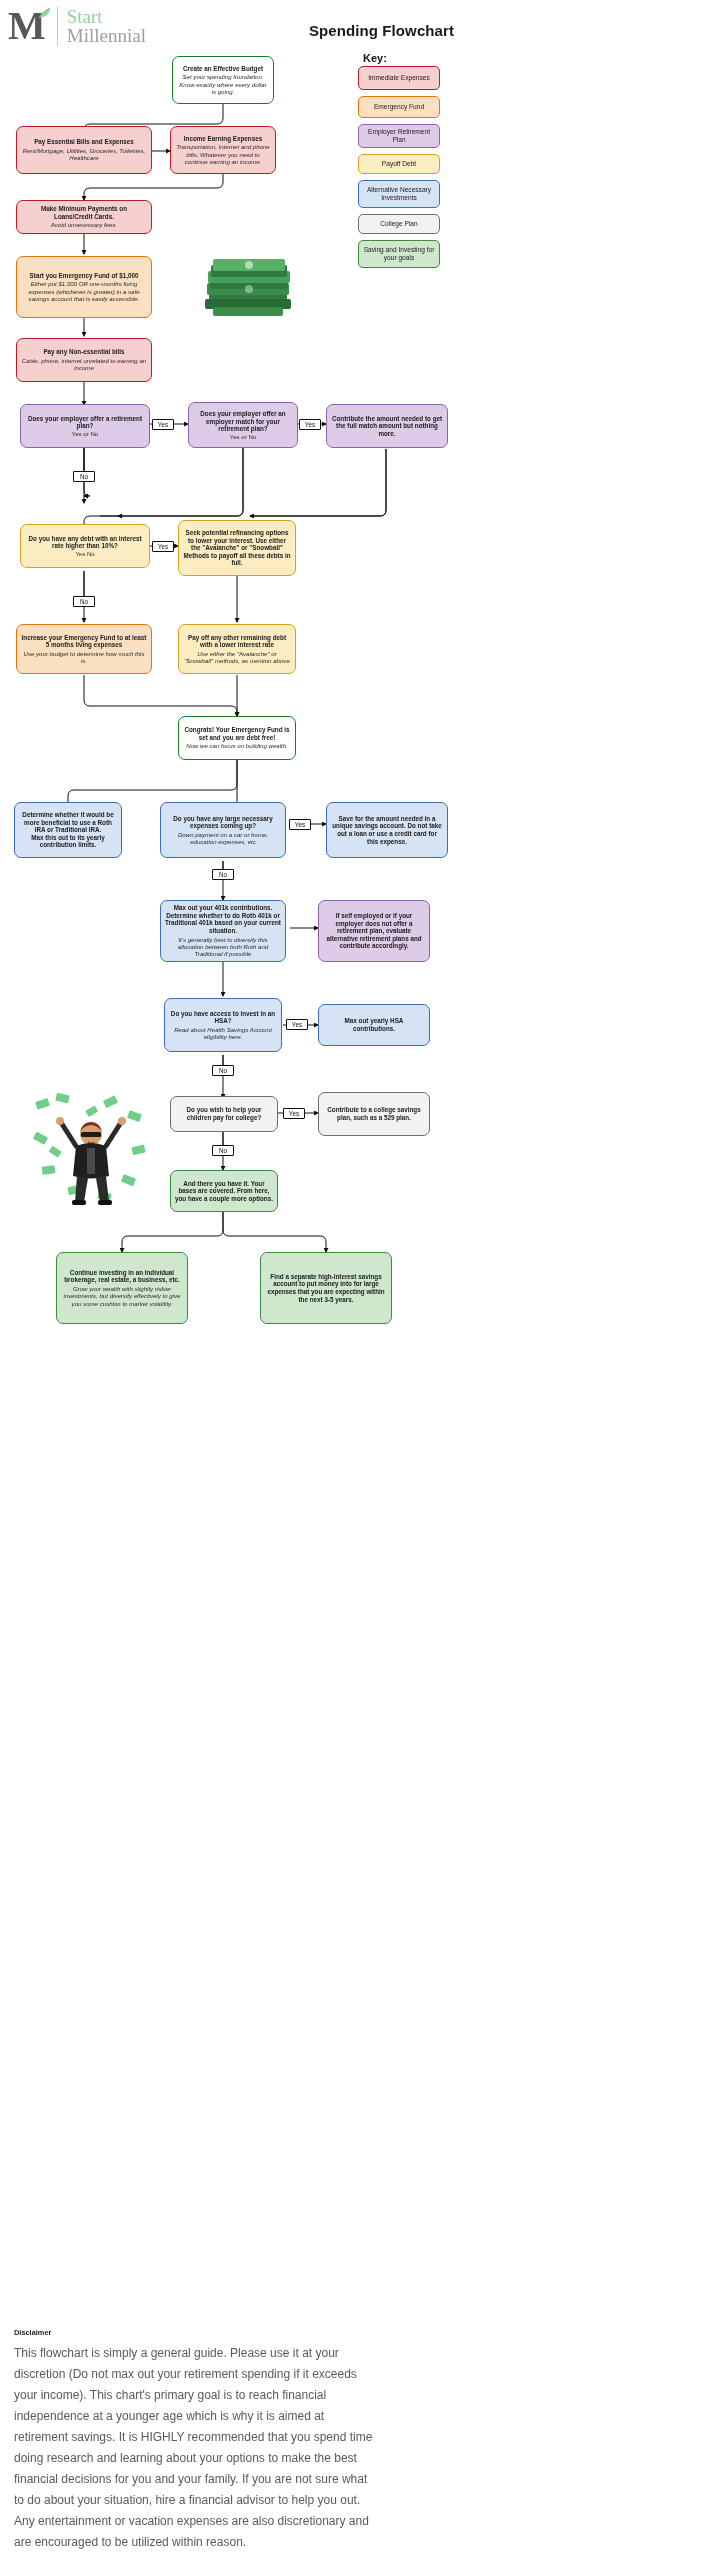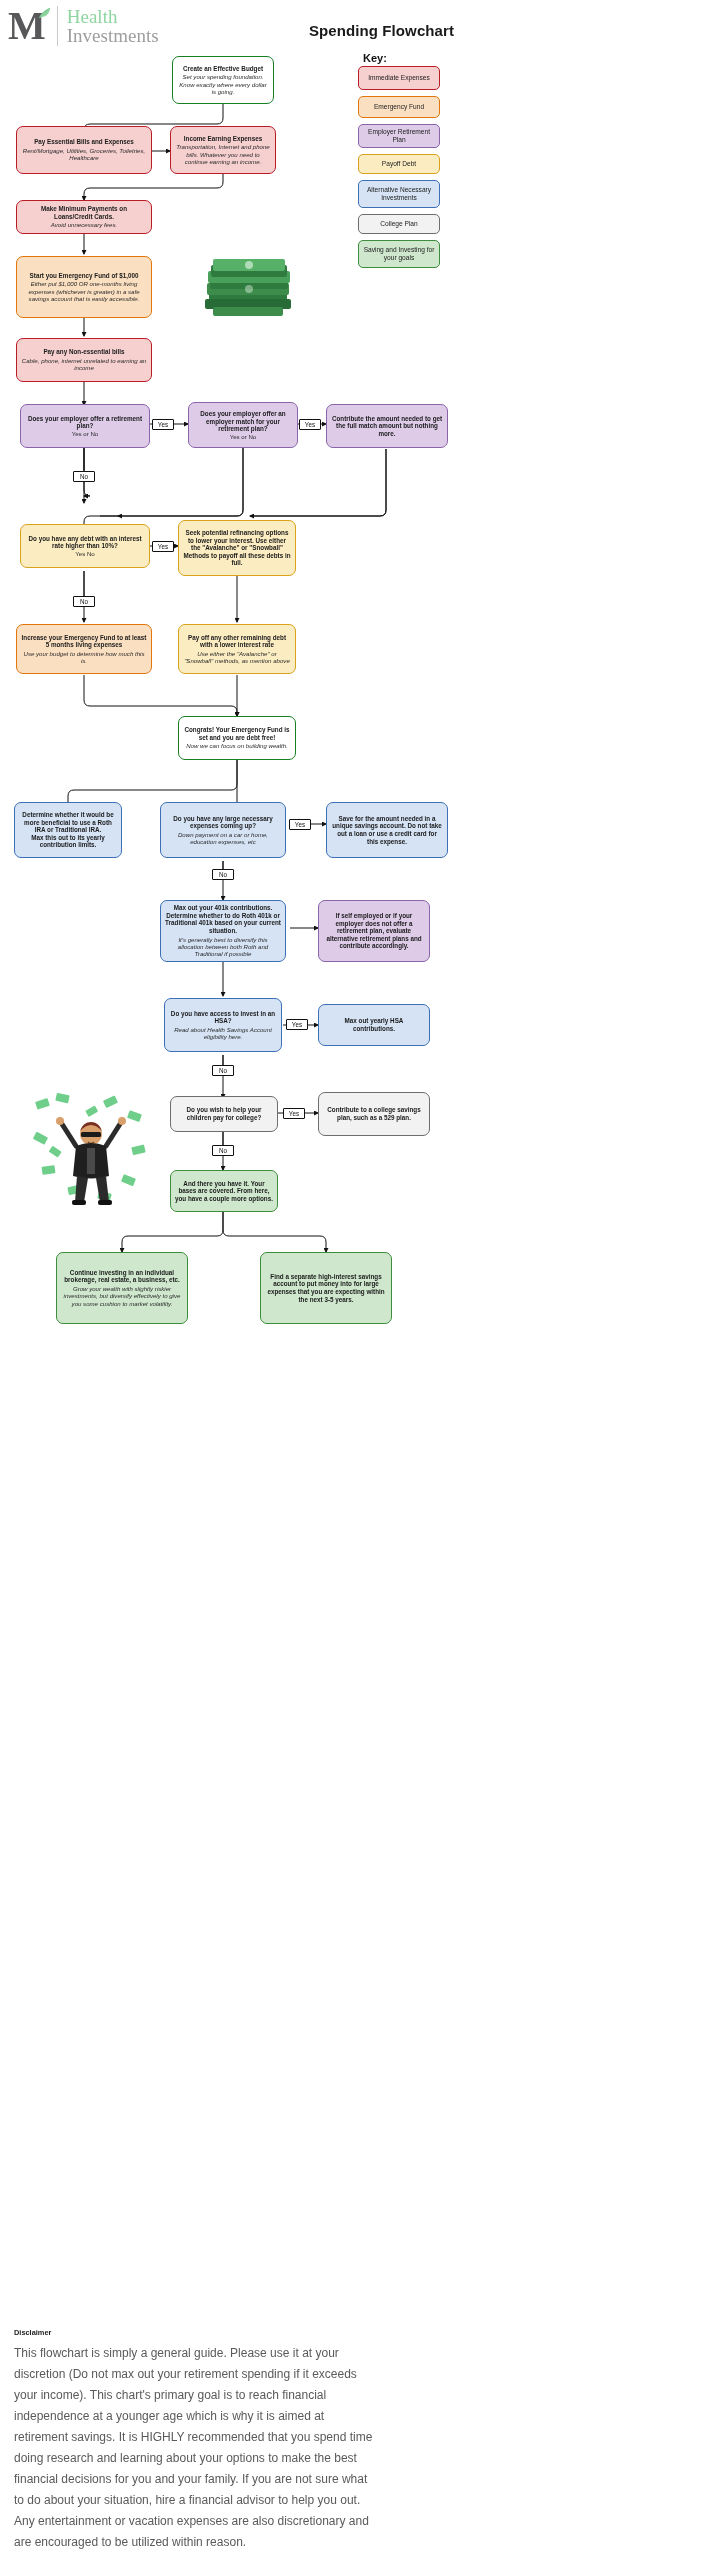--- a/index.html
+++ b/index.html
@@ -76,22 +76,22 @@
   <div class="logo-wrap">
     <div class="logo-m">
       <span>M</span>
       <svg class="logo-leaf" viewBox="0 0 13 11">
         <path d="M1 10 C4 3, 9 1, 12 0 C12 5, 8 9, 4 9 Z" fill="#8fd5a0"></path>
         <path d="M1 10 C4 6, 8 3, 12 0" stroke="#6bbd80" stroke-width="0.7" fill="none"></path>
       </svg>
     </div>
     <div class="logo-div"></div>
     <div class="logo-txt">
-      <span class="l1">Health</span>
-      <span class="l2">Investments</span>
+      <span class="l1">Start</span>
+      <span class="l2">Millennial</span>
     </div>
   </div>
 
   <div class="chart-title">Spending Flowchart</div>
 
   <div class="key-title">Key:</div>
   <div class="key-box" id="k0" style="top: 66px; height: 24px; background: rgb(246, 207, 207); border-color: rgb(184, 28, 37);">Immediate Expenses</div>
   <div class="key-box" id="k1" style="top: 96px; height: 22px; background: rgb(251, 223, 193); border-color: rgb(226, 118, 13);">Emergency Fund</div>
   <div class="key-box" id="k2" style="top: 124px; height: 24px; background: rgb(221, 203, 232); border-color: rgb(138, 99, 168);">Employer Retirement Plan</div>
   <div class="key-box" id="k3" style="top: 154px; height: 20px; background: rgb(251, 236, 194); border-color: rgb(216, 162, 28);">Payoff Debt</div>

